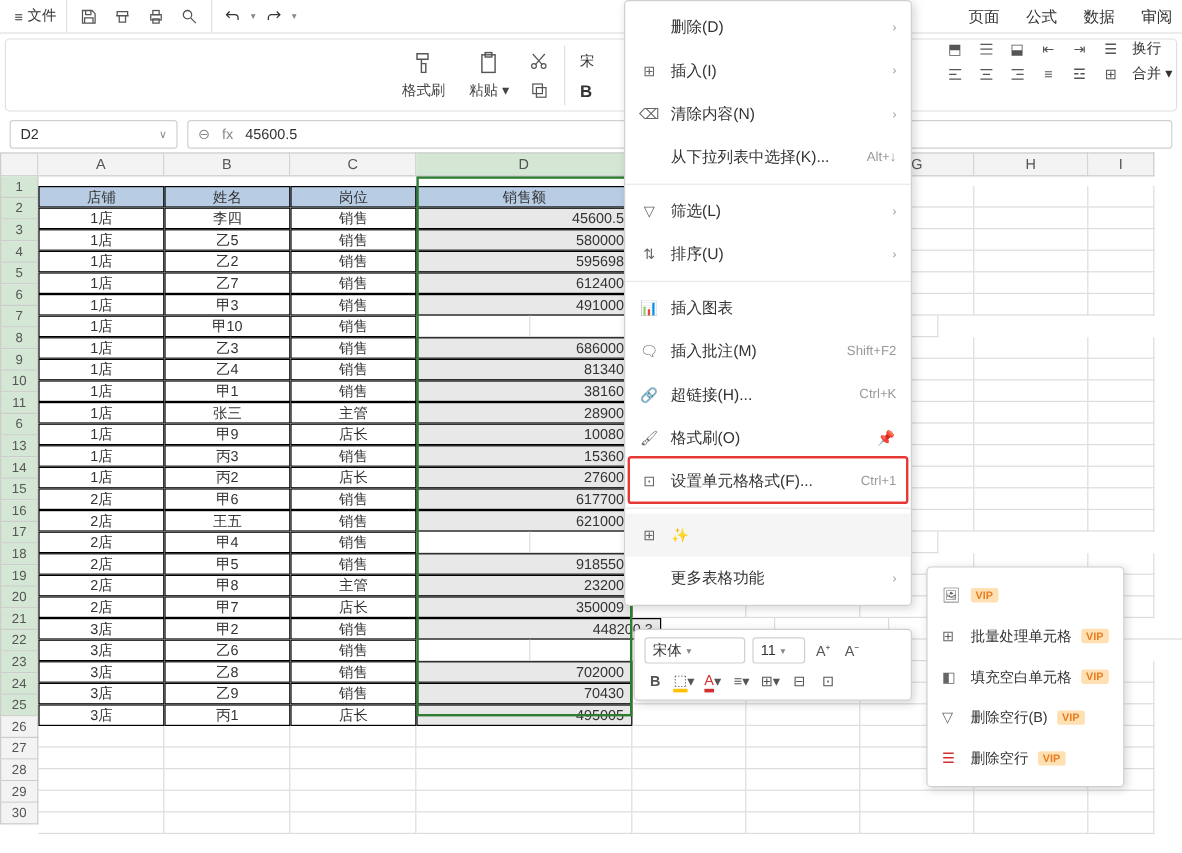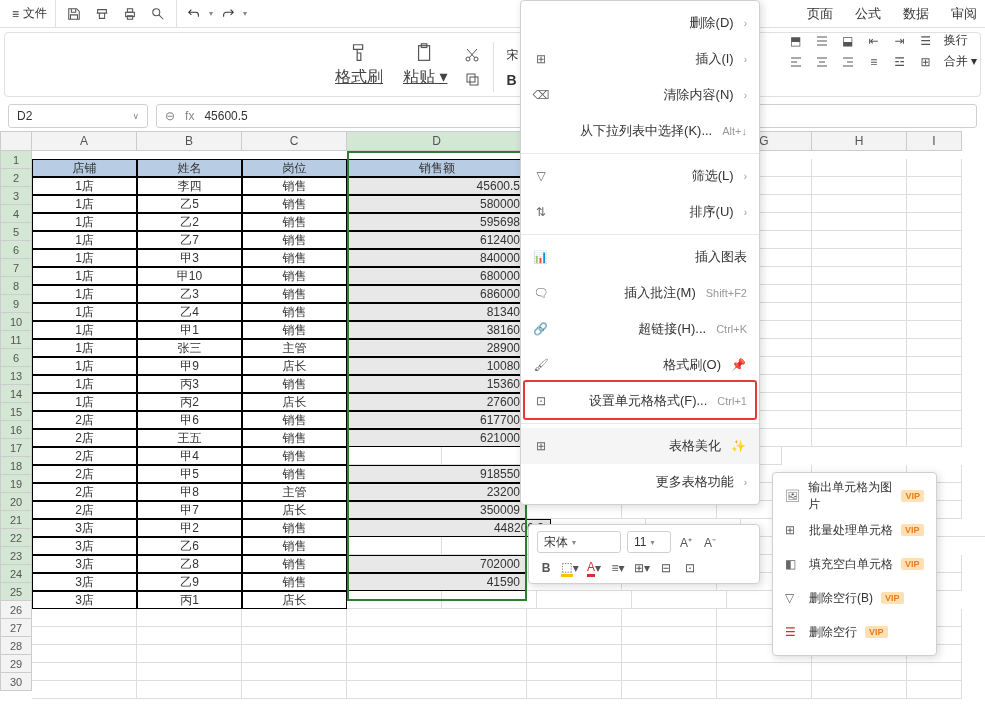--- a/index.html
+++ b/index.html
@@ -8,21 +8,21 @@
 
 .menubar { display: flex; align-items: center; height: 28px; border-bottom: 1px solid #e0e0e0; padding: 0 4px; }
 .menu-file { display: flex; align-items: center; gap: 4px; padding: 0 8px; border-right: 1px solid #e0e0e0; height: 100%; }
 .menu-icons { display: flex; align-items: center; gap: 12px; padding: 0 10px; border-right: 1px solid #e0e0e0; height: 100%; }
 .menu-icons .icn { width: 16px; height: 16px; display: flex; align-items: center; justify-content: center; color: #555; }
 .menu-undo { display: flex; align-items: center; gap: 8px; padding: 0 10px; }
 .menu-tabs-right { position: absolute; right: 8px; top: 0; display: flex; gap: 22px; height: 28px; align-items: center; font-size: 13px; }
 .ribbon-outer { border: 1px solid #e0e0e0; border-radius: 4px; margin: 4px; padding: 4px 6px; }
 .ribbon-btn-big { display: flex; flex-direction: column; align-items: center; gap: 2px; padding: 4px 8px; }
 .ribbon-icn { width: 24px; height: 24px; display: flex; align-items: center; justify-content: center; font-size: 18px; color: #555; }
-.ribbon-label { font-size: 16px; color: #444; text-decoration: underline; }
+.ribbon-label { font-size: 12px; color: #444; }
 .ribbon-sep { width: 1px; background: #e0e0e0; height: 50px; margin: 0 4px; }
 .ribbon-right { position: absolute; right: 8px; top: 32px; display: flex; flex-direction: column; gap: 4px; }
 .align-row { display: flex; gap: 10px; align-items: center; }
 .align-icn { width: 16px; height: 16px; display: flex; align-items: center; justify-content: center; color: #555; }
 
 
 .formula-bar { display: flex; align-items: center; height: 30px; padding: 2px 8px; gap: 8px; }
 .namebox { width: 140px; border: 1px solid #d0d0d0; border-radius: 3px; height: 24px; display: flex; align-items: center; padding: 0 8px; justify-content: space-between; }
 .fx-area { flex: 1; border: 1px solid #d0d0d0; border-radius: 3px; height: 24px; display: flex; align-items: center; padding: 0 8px; gap: 10px; }
 .fx-icn { color: #888; }
@@ -43,21 +43,21 @@
 .cell.data { border: 1px solid #000; background: #fff; justify-content: center; }
 .cell.data.num { justify-content: flex-end; padding-right: 6px; }
 .cell.sel-col { background: #e8e8e8; }
 .cell.data.sel-col { background: #e8e8e8; }
 .sel-border { position: absolute; border: 2px solid #2e7d32; pointer-events: none; }
 
 
 .ctx-menu { position: absolute; background: #fff; border: 1px solid #d0d0d0; box-shadow: 2px 2px 8px rgba(0,0,0,0.15); border-radius: 4px; padding: 4px 0; z-index: 100; width: 240px; }
 .ctx-item { display: flex; align-items: center; height: 36px; padding: 0 12px; gap: 10px; position: relative; }
 .ctx-icn { width: 16px; display: flex; justify-content: center; color: #666; }
-.ctx-label { flex: 1; font-size: 13px; text-align: right; }
+.ctx-label { flex: 1; font-size: 13px; }
 .ctx-shortcut { font-size: 11px; color: #999; }
 .ctx-arrow { color: #999; font-size: 10px; }
 .ctx-sep { height: 1px; background: #e8e8e8; margin: 4px 0; }
 .ctx-highlight { position: absolute; border: 2px solid #e53935; border-radius: 3px; pointer-events: none; }
 
 
 .mini-tb { position: absolute; background: #fff; border: 1px solid #d0d0d0; box-shadow: 2px 2px 8px rgba(0,0,0,0.15); border-radius: 4px; padding: 6px 8px; z-index: 99; display: flex; flex-direction: column; gap: 6px; }
 .mini-row { display: flex; align-items: center; gap: 6px; }
 .mini-sel { border: 1px solid #d0d0d0; border-radius: 3px; height: 22px; display: flex; align-items: center; padding: 0 6px; gap: 4px; font-size: 12px; }
 .mini-icn { width: 18px; height: 18px; display: flex; align-items: center; justify-content: center; color: #555; }
@@ -323,32 +323,31 @@
         <div class="cell" style="width: 95px;"></div>
         <div class="cell" style="width: 95px;"></div>
         <div class="cell" style="width: 95px;"></div>
         <div class="cell" style="width: 95px;"></div>
         <div class="cell" style="width: 55px;"></div>
       </div>
       <div class="cell-row">
         <div class="cell data" style="width: 105px;">1店</div>
         <div class="cell data" style="width: 105px;">甲3</div>
         <div class="cell data" style="width: 105px;">销售</div>
-        <div class="cell data num sel-col" style="width: 180px;">840000</div>
+        <div class="cell data num sel-col" style="width: 180px;">491000</div>
         <div class="cell" style="width: 95px;"></div>
         <div class="cell" style="width: 95px;"></div>
         <div class="cell" style="width: 95px;"></div>
         <div class="cell" style="width: 95px;"></div>
         <div class="cell" style="width: 55px;"></div>
       </div>
       <div class="cell-row">
         <div class="cell data" style="width: 105px;">1店</div>
         <div class="cell data" style="width: 105px;">甲10</div>
         <div class="cell data" style="width: 105px;">销售</div>
-        <div class="cell data num sel-col" style="width: 180px;">680000</div>
         <div class="cell" style="width: 95px;"></div>
         <div class="cell" style="width: 95px;"></div>
         <div class="cell" style="width: 95px;"></div>
         <div class="cell" style="width: 95px;"></div>
         <div class="cell" style="width: 55px;"></div>
       </div>
       <div class="cell-row">
         <div class="cell data" style="width: 105px;">1店</div>
         <div class="cell data" style="width: 105px;">乙3</div>
         <div class="cell data" style="width: 105px;">销售</div>
@@ -519,31 +518,32 @@
         <div class="cell" style="width: 95px;"></div>
         <div class="cell" style="width: 95px;"></div>
         <div class="cell" style="width: 95px;"></div>
         <div class="cell" style="width: 95px;"></div>
         <div class="cell" style="width: 55px;"></div>
       </div>
       <div class="cell-row">
         <div class="cell data" style="width: 105px;">3店</div>
         <div class="cell data" style="width: 105px;">乙9</div>
         <div class="cell data" style="width: 105px;">销售</div>
-        <div class="cell data num sel-col" style="width: 180px;">41590</div>
+        <div class="cell data num sel-col" style="width: 180px;">70430</div>
         <div class="cell" style="width: 95px;"></div>
         <div class="cell" style="width: 95px;"></div>
         <div class="cell" style="width: 95px;"></div>
         <div class="cell" style="width: 95px;"></div>
         <div class="cell" style="width: 55px;"></div>
       </div>
       <div class="cell-row">
         <div class="cell data" style="width: 105px;">3店</div>
         <div class="cell data" style="width: 105px;">丙1</div>
         <div class="cell data" style="width: 105px;">店长</div>
+        <div class="cell data num sel-col" style="width: 180px;">495005</div>
         <div class="cell" style="width: 95px;"></div>
         <div class="cell" style="width: 95px;"></div>
         <div class="cell" style="width: 95px;"></div>
         <div class="cell" style="width: 95px;"></div>
         <div class="cell" style="width: 55px;"></div>
       </div>
       <div class="cell-row">
         <div class="cell" style="width: 105px;"></div>
         <div class="cell" style="width: 105px;"></div>
         <div class="cell" style="width: 105px;"></div>
@@ -655,21 +655,20 @@
       <span class="ctx-icn" style="color:#999">📌</span>
     </div>
   <div class="ctx-item">
       <span class="ctx-icn">⊡</span>
       <span class="ctx-label">设置单元格格式(F)...</span>
       <span class="ctx-shortcut">Ctrl+1</span>
     </div>
   <div class="ctx-sep"></div>
   <div class="ctx-item" style="background:#f5f5f5">
       <span class="ctx-icn">⊞</span>
-      <span class="ctx-label">表格美化</span>
       <span class="ctx-icn">✨</span>
     </div>
   <div class="ctx-item">
       <span class="ctx-icn"></span>
       <span class="ctx-label">更多表格功能</span>
       <span class="ctx-arrow">›</span>
     </div>
   <div class="ctx-highlight" style="left:2px;top:379px;width:234px;height:40px"></div>
 </div>
 
@@ -693,21 +692,20 @@
     <span class="mini-icn">≡▾</span>
     <span class="mini-icn">⊞▾</span>
     <span class="mini-icn">⊟</span>
     <span class="mini-icn">⊡</span>
   </div>
 </div>
 
 <div class="submenu" style="left:772px;top:472px">
   <div class="sub-item">
       <span class="sub-icn">🖼</span>
-      <span>输出单元格为图片</span>
       <span class="vip-badge">VIP</span>
     </div>
   <div class="sub-item">
       <span class="sub-icn">⊞</span>
       <span>批量处理单元格</span>
       <span class="vip-badge">VIP</span>
     </div>
   <div class="sub-item">
       <span class="sub-icn">◧</span>
       <span>填充空白单元格</span>

